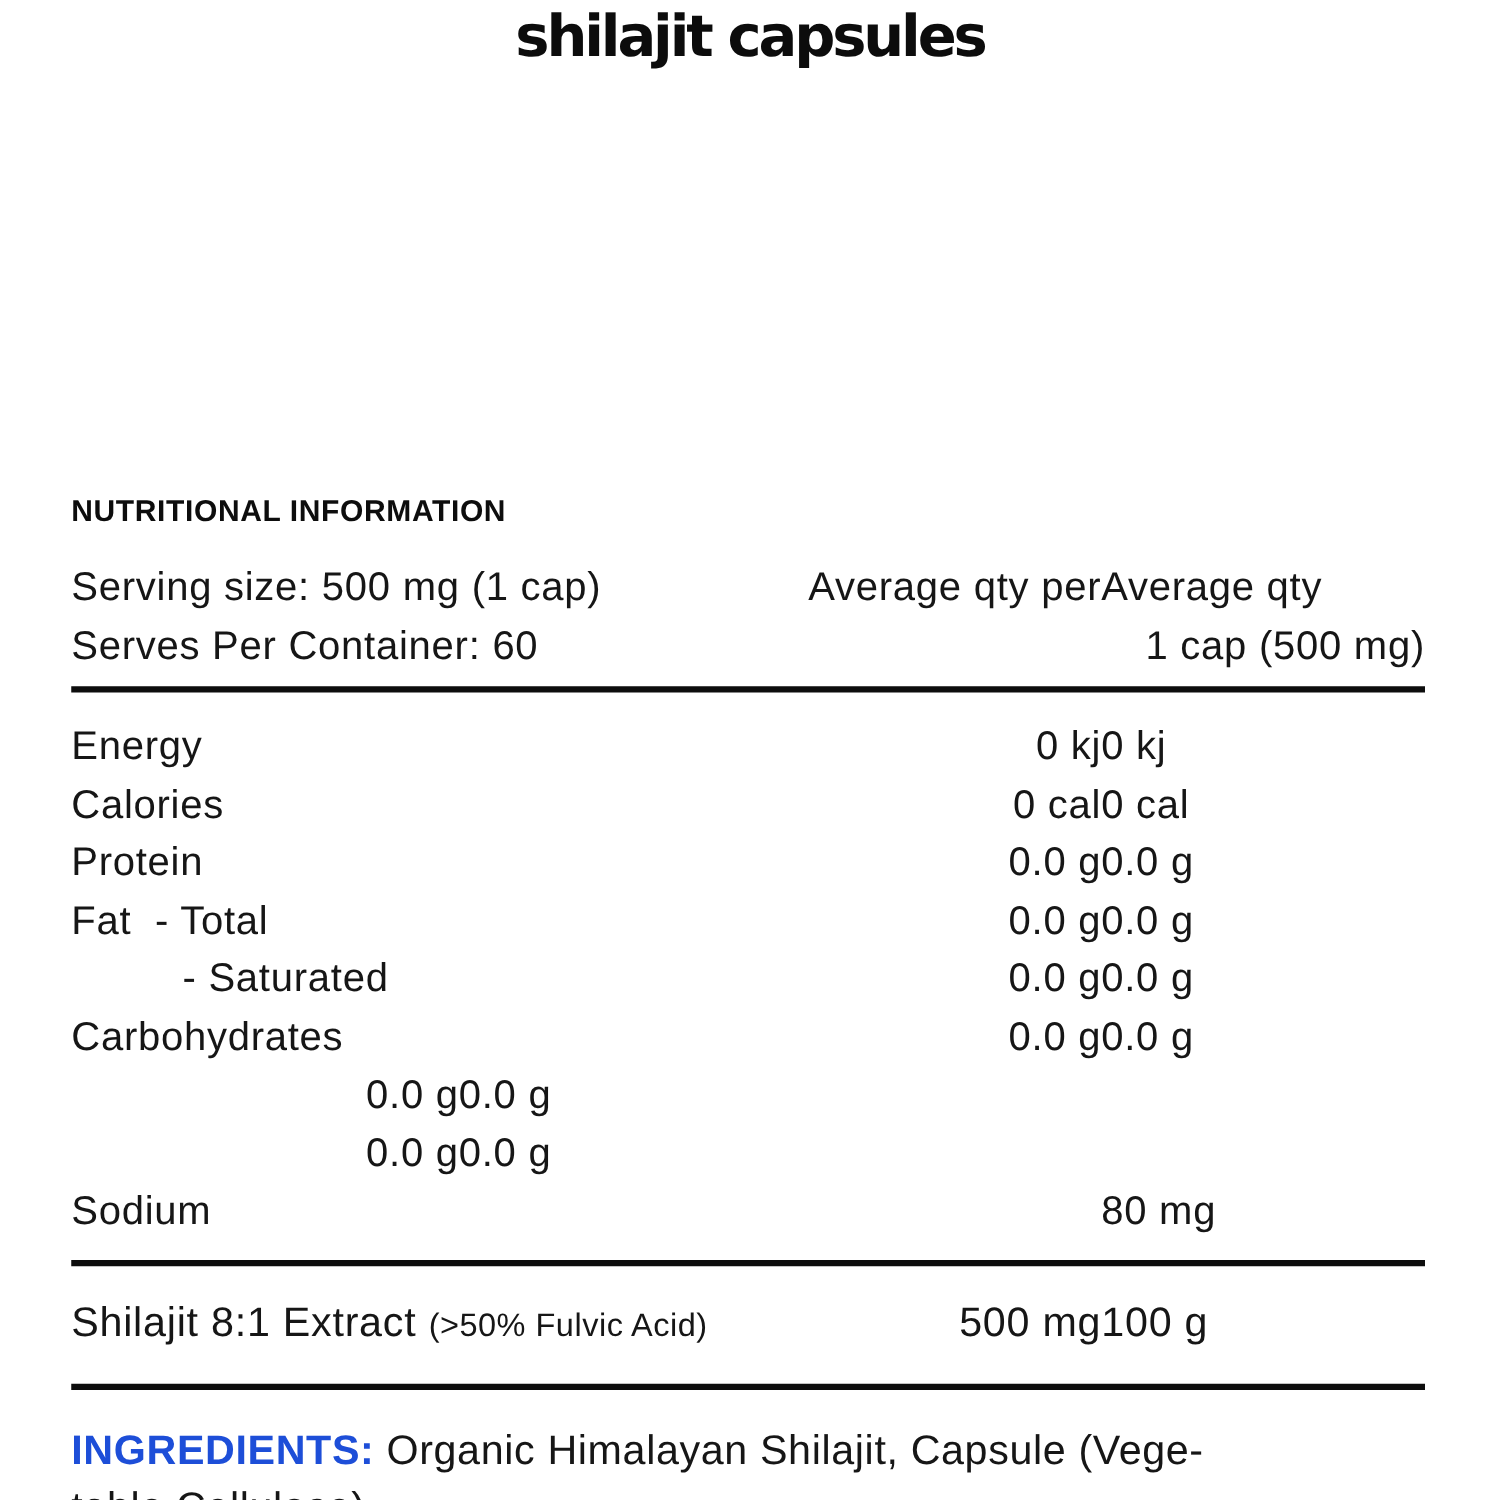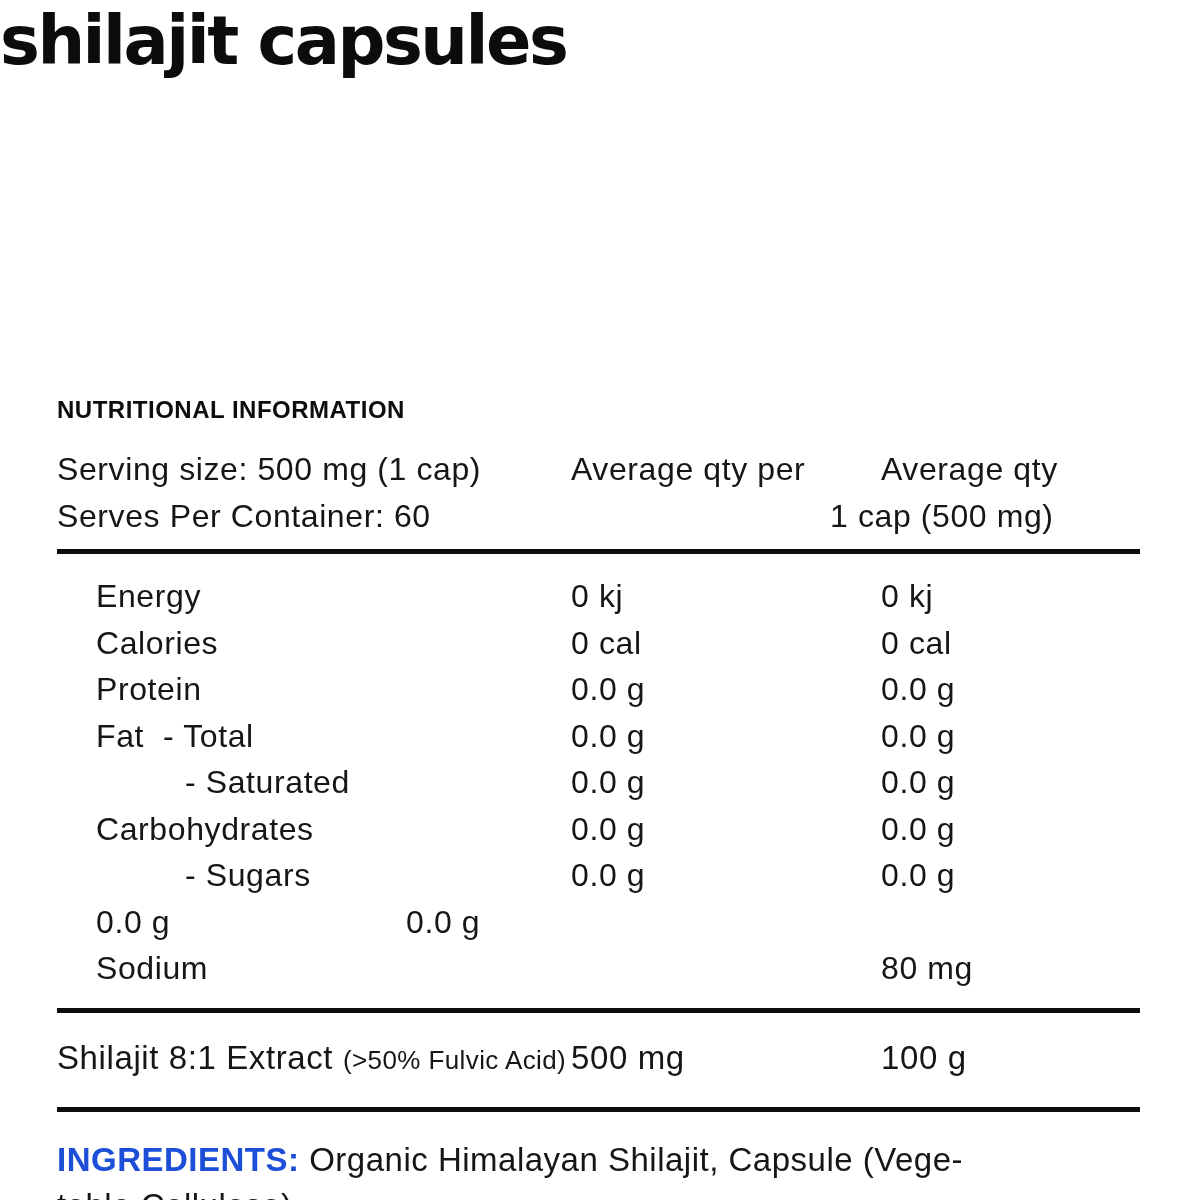--- a/index.html
+++ b/index.html
@@ -8,23 +8,24 @@
     background: #ffffff;
     color: #111111;
     font-family: "Liberation Sans", sans-serif;
     overflow: hidden;
   }
   .page { position: relative; width: 1200px; height: 1200px; background: #fff; }
 
   .title {
     position: absolute;
     top: 2px; left: 0; width: 1200px;
+    text-align: center;
     font-family: "DejaVu Sans", sans-serif;
     font-weight: 800;
-    font-size: 67px;
+    font-size: 46px;
     letter-spacing: -2.5px;
     color: #0c0c0c;
   }
 
   .panel {
     position: absolute;
     top: 390px; left: 57px;
     width: 1083px;
     color: #161616;
   }
@@ -33,28 +34,28 @@
     font-weight: 700;
     font-size: 24px;
     letter-spacing: 0.5px;
     color: #0d0d0d;
     line-height: 40px;
   }
 
   .hdr-rows { margin-top: 16px; }
   .row { display: flex; align-items: baseline; line-height: 47px; }
   .c1 { flex: 1; text-align: left; font-size: 32px; letter-spacing: 0.6px; white-space: pre-wrap; }
-  .c2 { width: 310px; text-align: left; font-size: 32px; letter-spacing: 0.6px; }
+  .c2 { width: 310px; text-align: right; font-size: 32px; letter-spacing: 0.6px; }
   .c3 { width: 259px; text-align: left; font-size: 32px; letter-spacing: 0.6px; }
 
   .rule { height: 5px; background: #0d0d0d; border: none; }
   .rule-header { margin-top: 9px; }
 
   .body-rows { padding-top: 19px; }
-  .body-rows .row { line-height: 46.5px; margin-left: 39px; }
+  .body-rows .row { line-height: 46.5px; }
   .indent { padding-left: 89px; }
 
   .rule-mid { margin-top: 16px; }
 
   .featured { padding: 21px 0 23px 0; }
   .featured .c1 { font-size: 33px; }
   .featured .c2, .featured .c3 { font-size: 33px; }
   .featured-note { font-size: 26px; letter-spacing: 0.4px; }
 
   .ingredients {
@@ -122,21 +123,20 @@
           <div class="c3">0.0 g</div>
         </div>
 
         <div class="row">
           <div class="c1">Carbohydrates</div>
           <div class="c2">0.0 g</div>
           <div class="c3">0.0 g</div>
         </div>
 
         <div class="row">
-          <div class="c1 indent">- Sugars</div>
           <div class="c2">0.0 g</div>
           <div class="c3">0.0 g</div>
         </div>
 
         <div class="row">
           <div class="c2">0.0 g</div>
           <div class="c3">0.0 g</div>
         </div>
 
         <div class="row">

